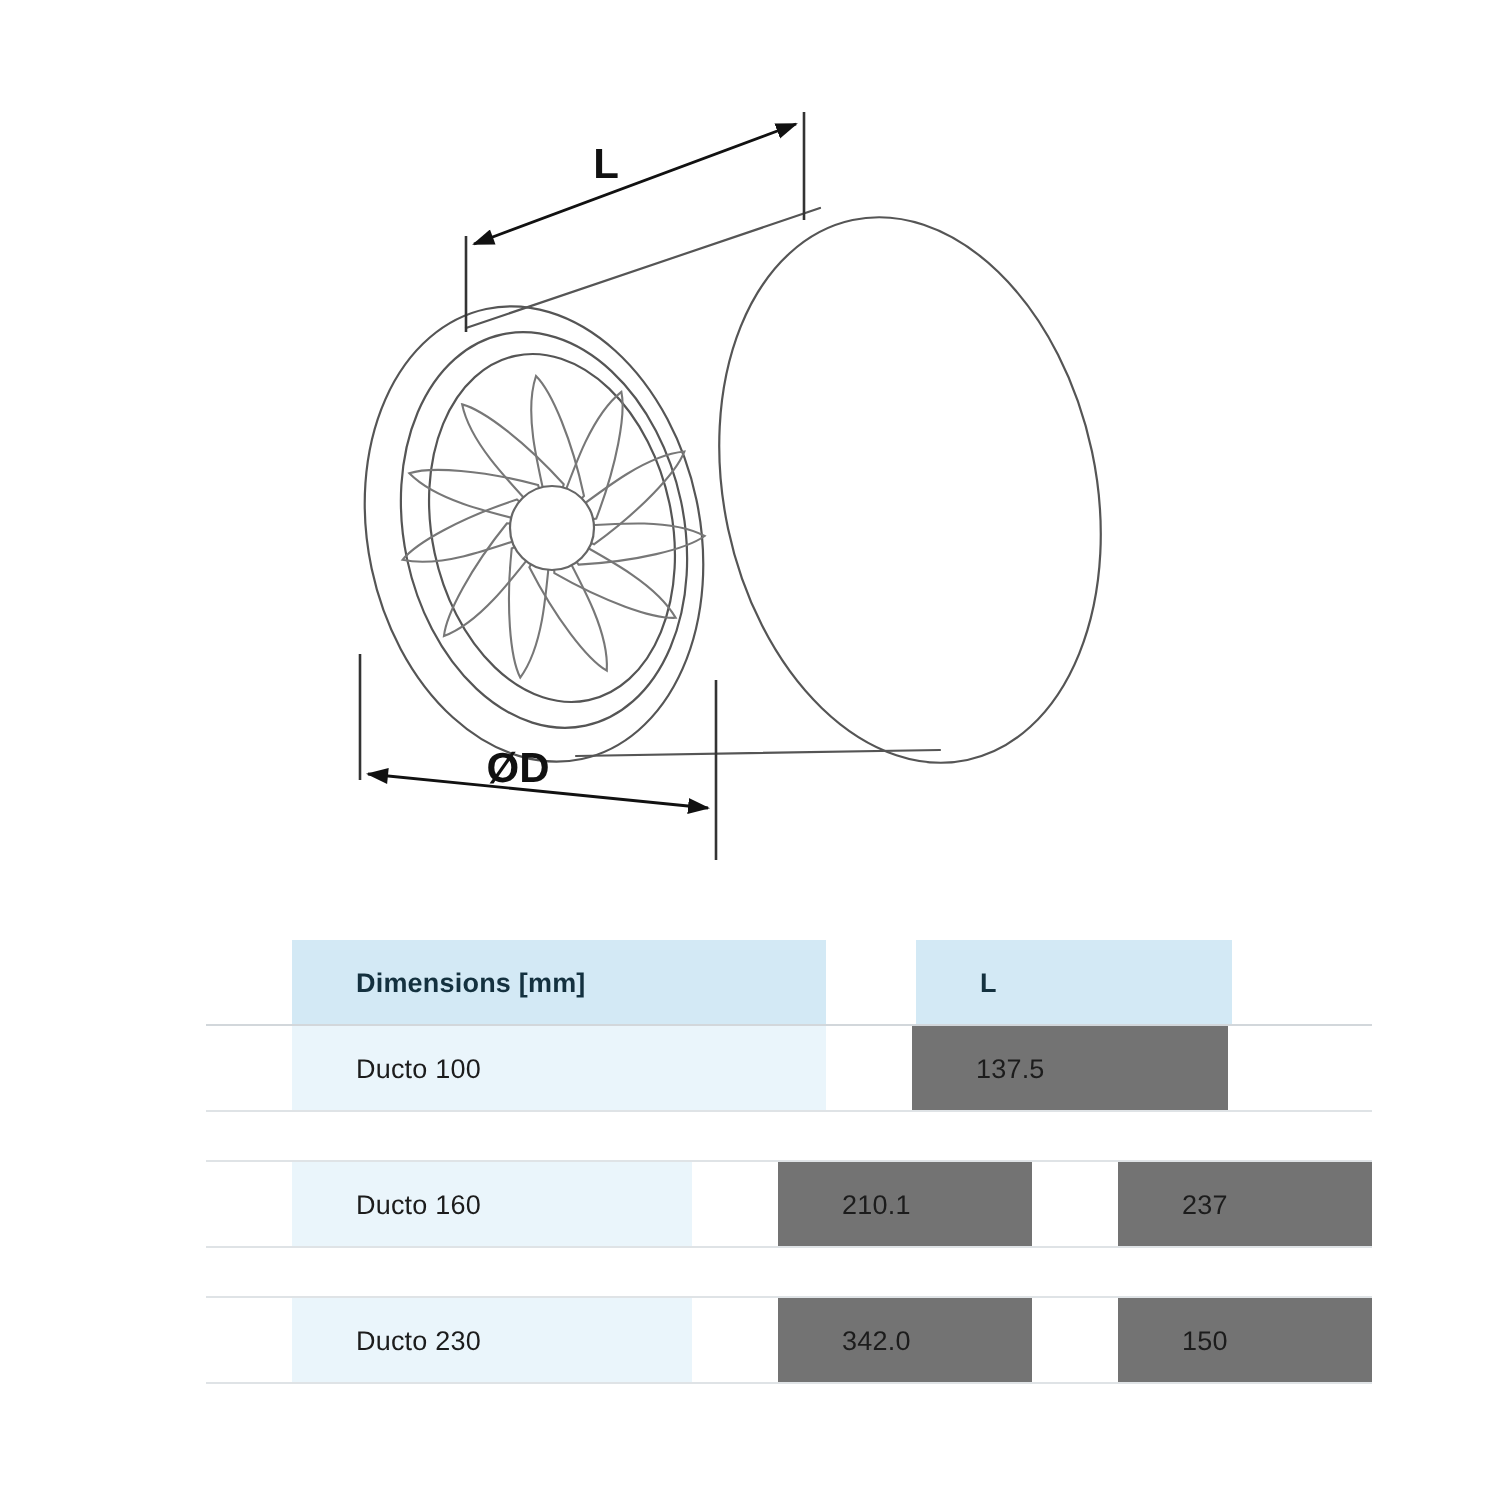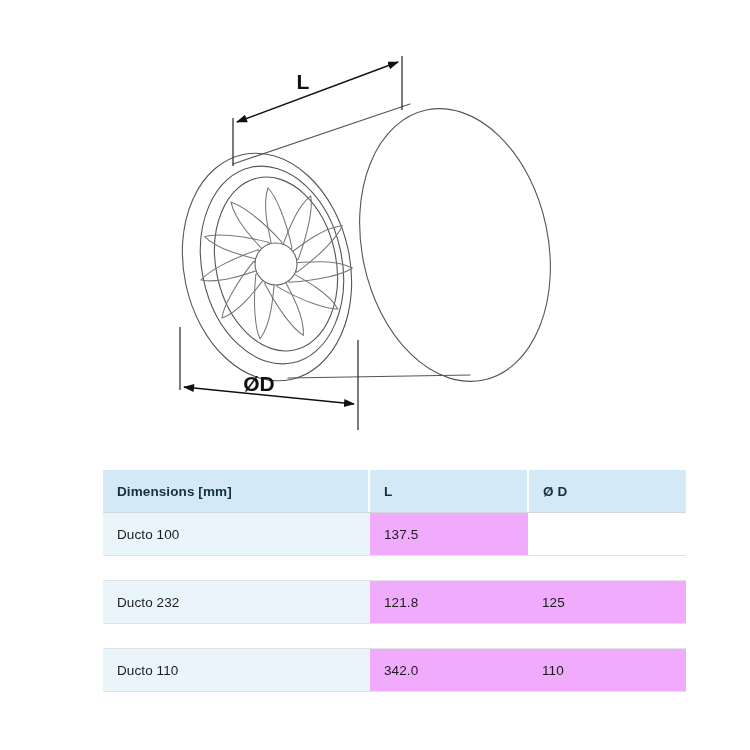--- a/index.html
+++ b/index.html
@@ -42,27 +42,28 @@
     top: 470px;
     width: 583px;
   }
   .tbl-row {
     display: flex;
     width: 100%;
     position: relative;
   }
   .tbl-row .cell {
     box-sizing: border-box;
-    padding: 0 14px;
+    padding: 0 32px;
     display: flex;
     align-items: center;
     font-size: 13.5px;
     color: #1c1c1c;
     letter-spacing: 0.1px;
     white-space: nowrap;
+    margin-left: 43px;
   }
   .col-name  { width: 267px; }
   .col-l     { width: 158px; }
   .col-d     { width: 158px; }
 
   
   .header-row { height: 42px; }
   .header-row .cell {
     background: #d3e9f5;
     font-weight: 700;
@@ -72,21 +73,21 @@
   .header-row .col-name { margin-right: 2px; }
   .header-row .col-l    { margin-right: 2px; }
 
   
   .body-row { height: 42px; }
   .body-row .col-name {
     background: #eaf5fb;
   }
   .body-row .col-l,
   .body-row .col-d {
-    background: #f0abfc;
+    background: #737373;
   }
   .row-gap { height: 24px; background: #ffffff; }
 
   .rule {
     height: 1px;
     width: 100%;
     background: #dfe3e6;
   }
   .rule-strong {
     height: 1px;
@@ -155,41 +156,40 @@
       <text class="dim-label" x="259" y="391" text-anchor="middle">ØD</text>
     </g>
   </svg>
 </div>
 
 <div id="dimensions-table">
 
   <div class="tbl-row header-row">
     <div class="cell col-name">Dimensions [mm]</div>
     <div class="cell col-l">L</div>
-    <div class="cell col-d">Ø D</div>
   </div>
 
   <div class="rule-strong"></div>
 
   <div class="tbl-row body-row">
     <div class="cell col-name">Ducto 100</div>
     <div class="cell col-l">137.5</div>
   </div>
   <div class="rule"></div>
   <div class="row-gap"></div>
   <div class="rule"></div>
 
   <div class="tbl-row body-row">
-    <div class="cell col-name">Ducto 232</div>
-    <div class="cell col-l">121.8</div>
-    <div class="cell col-d">125</div>
+    <div class="cell col-name">Ducto 160</div>
+    <div class="cell col-l">210.1</div>
+    <div class="cell col-d">237</div>
   </div>
   <div class="rule"></div>
   <div class="row-gap"></div>
   <div class="rule"></div>
 
   <div class="tbl-row body-row">
-    <div class="cell col-name">Ducto 110</div>
+    <div class="cell col-name">Ducto 230</div>
     <div class="cell col-l">342.0</div>
-    <div class="cell col-d">110</div>
+    <div class="cell col-d">150</div>
   </div>
   <div class="rule"></div>
 </div>
 
 </body></html>

